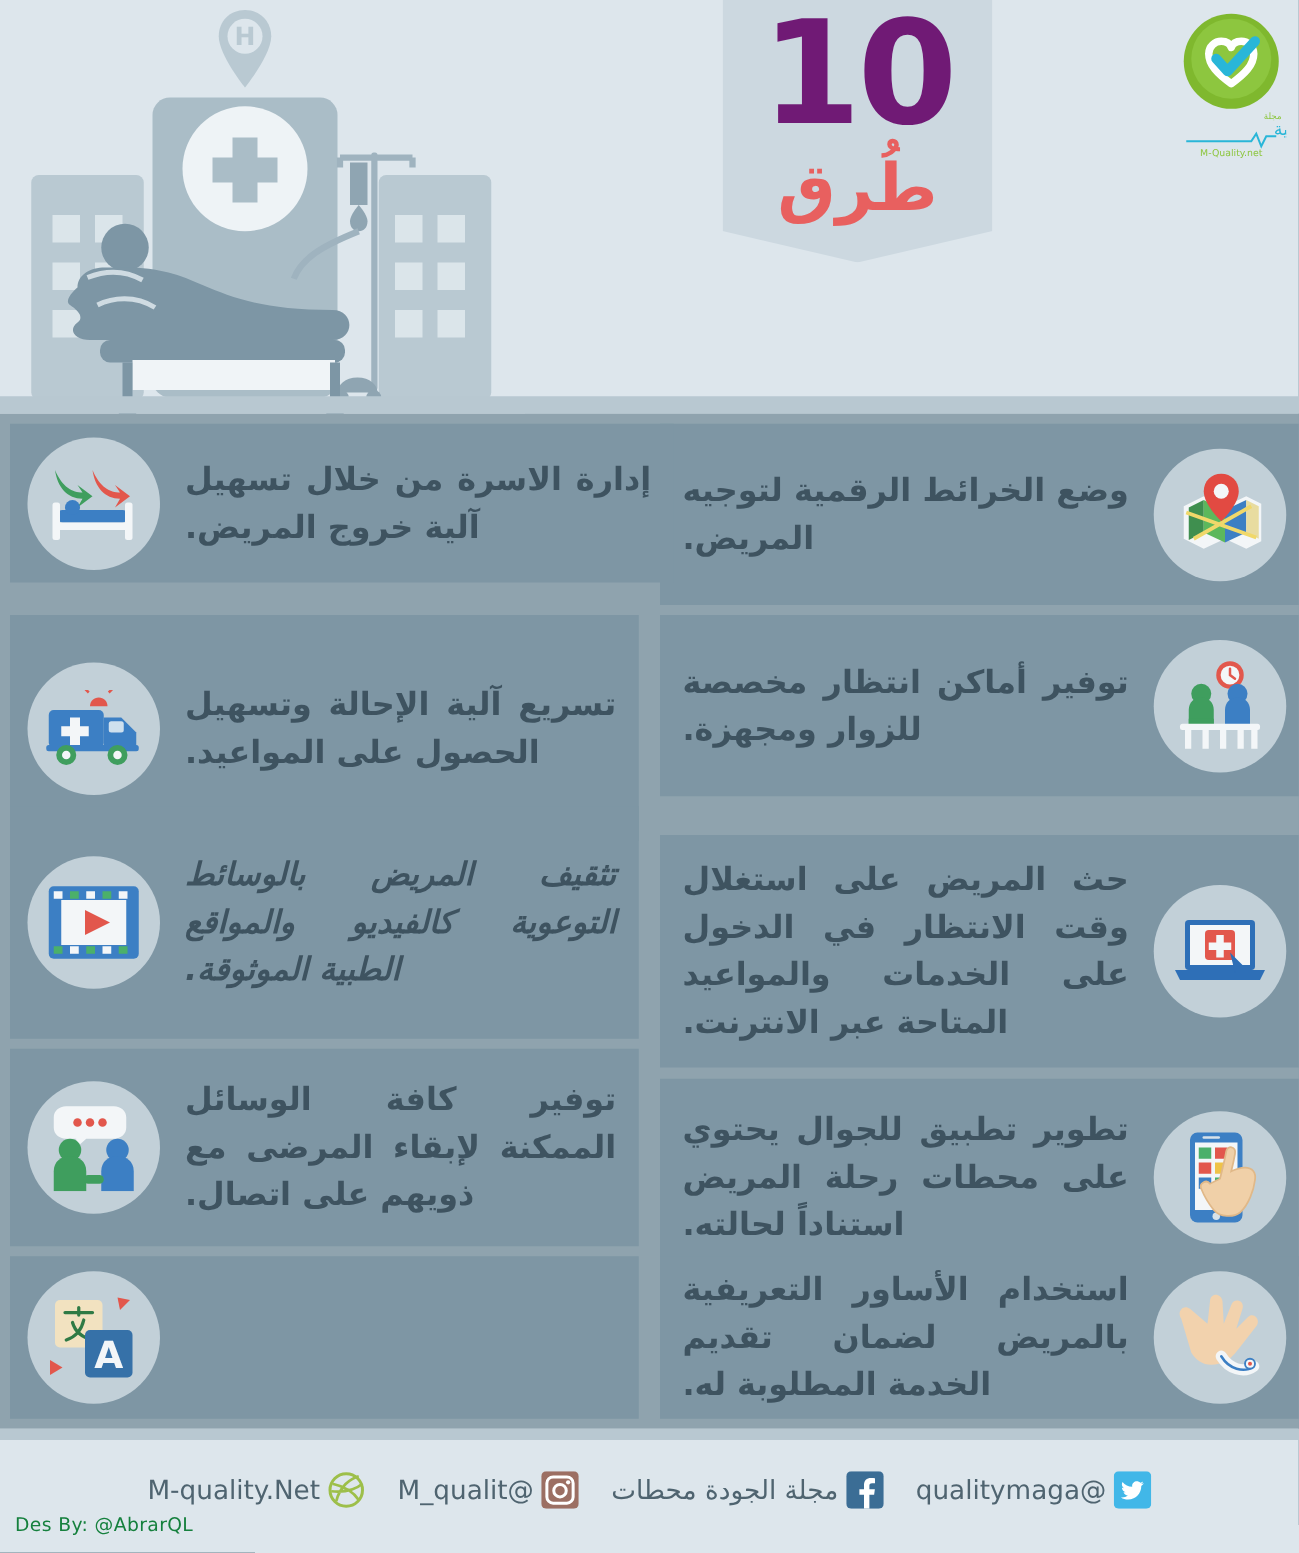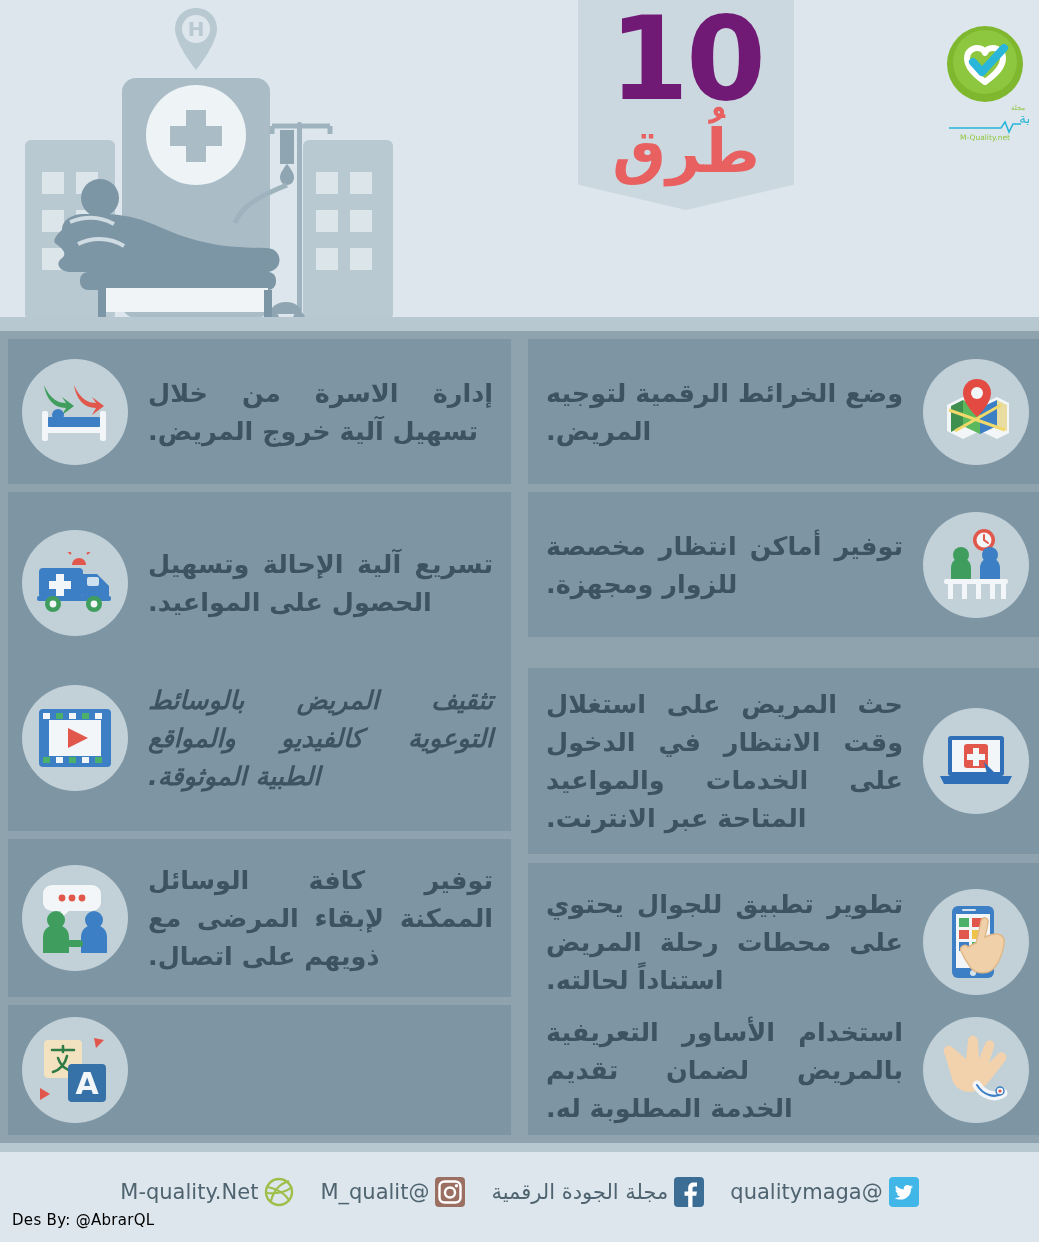--- a/index.html
+++ b/index.html
@@ -29,29 +29,29 @@
     clip-path:polygon(0 0,100% 0,100% 88%,50% 100%,0 88%);
   }
   .num-ten{
     position:absolute;left:0;top:2px;width:216px;text-align:center;
     font-size:115px;line-height:115px;font-weight:bold;
     color:#701a75;letter-spacing:-3px;
     font-family:"DejaVu Sans","Liberation Sans",sans-serif;
   }
   .num-word{
     position:absolute;left:0;top:116px;width:216px;text-align:center;
-    font-size:60px;line-height:70px;font-weight:bold;color:#e8605f;
+    font-size:52px;line-height:70px;font-weight:bold;color:#e8605f;
   }
   .main-title{
     position:absolute;right:78px;top:228px;
     font-size:47px;line-height:58px;font-weight:bold;color:#415662;
     letter-spacing:0px;white-space:nowrap;
   }
   .logo{
-    position:absolute;left:941px;top:24px;width:88px;height:120px;text-align:right;
+    position:absolute;left:941px;top:9px;width:88px;height:120px;text-align:right;
   }
 
   
   .grid{
     position:absolute;left:0;top:331px;width:1039px;height:812px;
     background:#8fa3ae;
   }
   .card{
     position:absolute;background:#7e96a4;
   }
@@ -85,21 +85,21 @@
     display:flex;justify-content:center;align-items:center;gap:26px;
   }
   .social{display:flex;align-items:center;gap:6px;}
   .social .label{
     font-size:21px;color:#4f6470;font-family:"DejaVu Sans","Liberation Sans",sans-serif;
     white-space:nowrap;
   }
   .sicon{width:30px;height:30px;border-radius:4px;display:block;}
   .credit{
     position:absolute;left:12px;top:68px;
-    font-size:15px;color:#000000;letter-spacing:.3px;
+    font-size:15px;color:#15803d;letter-spacing:.3px;
     direction:ltr;
   }
 </style>
 </head>
 <body>
 
 <div class="page">
 
   <div class="header">
 
@@ -265,21 +265,21 @@
           <path d="M8 20c-4-6 2-12 7-8l14 12 2-18c0-7 9-7 10 0l1 18 6-15c2-6 11-4 9 3l-5 16 9-9c5-5 11 2 7 7L54 44c-4 5-8 10-16 12-10 3-18-2-22-9z" fill="#f2d2ad"></path>
           <path d="M40 50c6 10 18 14 26 8" stroke="#f3f6f8" stroke-width="9" fill="none" stroke-linecap="round"></path>
           <path d="M40 50c6 10 18 14 26 8" stroke="#3c7fc4" stroke-width="2" fill="none" stroke-linecap="round"></path>
           <circle cx="63" cy="56" r="4" fill="#f3f6f8" stroke="#3c7fc4" stroke-width="1.5"></circle>
           <circle cx="63" cy="56" r="1.6" fill="#e2574c"></circle>
         </svg>
       </div>
       <div class="txt">استخدام الأساور التعريفية بالمريض لضمان تقديم الخدمة المطلوبة له.</div>
     </div>
 
-    <div class="card left" style="top:8px;height:145px;">
+    <div class="card left" style="top:8px;height:127px;padding-left:28px;">
       <div class="circle">
         <svg width="78" height="62" viewBox="0 0 78 62" xmlns="http://www.w3.org/2000/svg">
           <path d="M8 4c6 14 14 18 22 18l-4-6 12 9-12 9 4-7C18 27 10 18 8 4z" fill="#3f9e5e"></path>
           <path d="M38 4c6 14 14 18 22 18l-4-6 12 9-12 9 4-7C48 27 40 18 38 4z" fill="#e2574c"></path>
           <rect x="10" y="36" width="56" height="10" rx="4" fill="#3c7fc4"></rect>
           <circle cx="22" cy="34" r="6" fill="#3c7fc4"></circle>
           <rect x="6" y="30" width="6" height="30" rx="2" fill="#f3f6f8"></rect>
           <rect x="64" y="30" width="6" height="30" rx="2" fill="#f3f6f8"></rect>
           <rect x="10" y="46" width="56" height="6" fill="#f3f6f8"></rect>
         </svg>
@@ -375,21 +375,21 @@
         <span class="label">@qualitymaga</span>
       </div>
 
       <div class="social">
         <span class="sicon">
           <svg width="30" height="30" viewBox="0 0 30 30" xmlns="http://www.w3.org/2000/svg">
             <rect width="30" height="30" rx="4" fill="#3b6d95"></rect>
             <path d="M18.5 30V18.8h3.8l.6-4.4h-4.4v-2.8c0-1.3.4-2.1 2.2-2.1h2.3V5.6c-.4-.1-1.8-.2-3.3-.2-3.3 0-5.5 2-5.5 5.6v3.4h-3.7v4.4h3.7V30z" fill="#ffffff"></path>
           </svg>
         </span>
-        <span class="label">مجلة الجودة الرقمية</span>
+        <span class="label">مجلة الجودة محطات</span>
       </div>
 
       <div class="social">
         <span class="sicon">
           <svg width="30" height="30" viewBox="0 0 30 30" xmlns="http://www.w3.org/2000/svg">
             <rect width="30" height="30" rx="4" fill="#9c6f63"></rect>
             <rect x="4.5" y="4.5" width="21" height="21" rx="5" fill="none" stroke="#ffffff" stroke-width="2.4"></rect>
             <circle cx="15" cy="15.5" r="5" fill="none" stroke="#ffffff" stroke-width="2.4"></circle>
             <circle cx="21.5" cy="8.8" r="1.7" fill="#ffffff"></circle>
           </svg>

